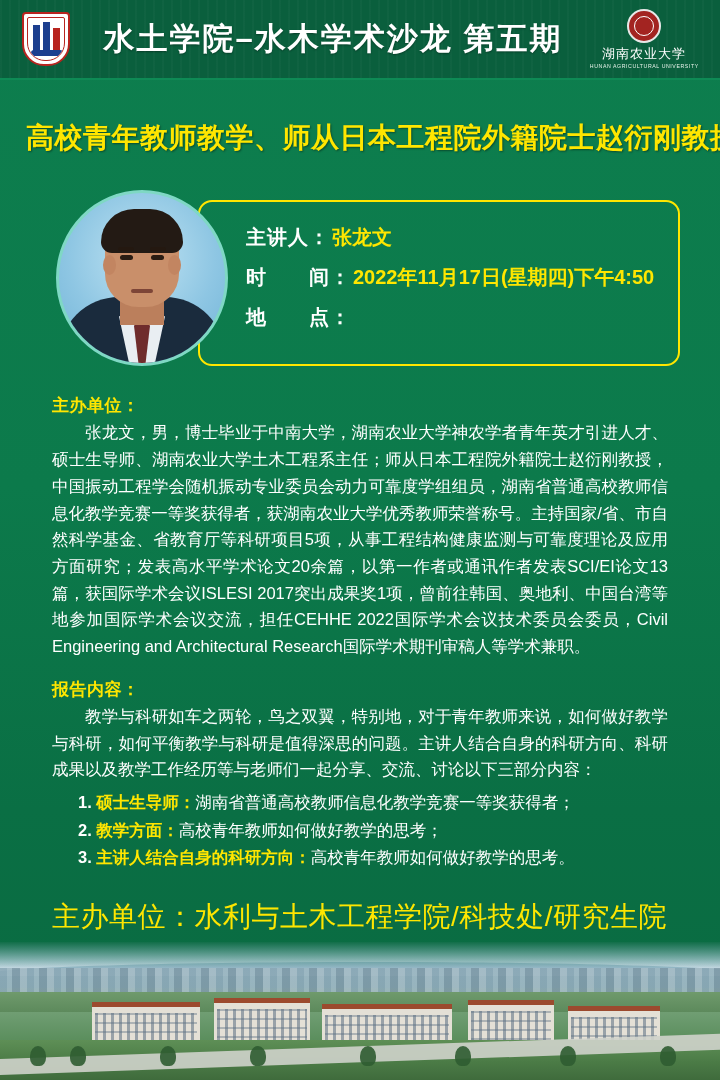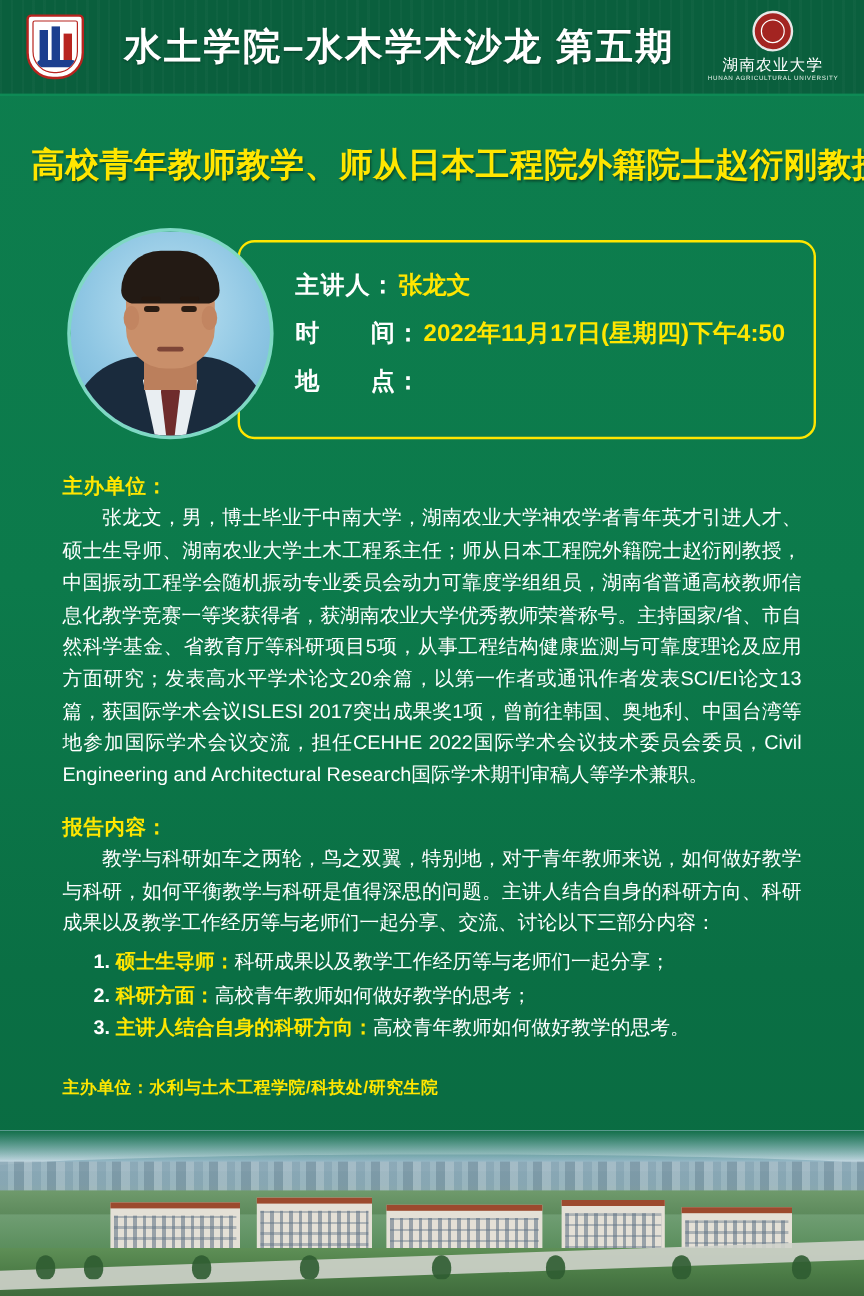--- a/index.html
+++ b/index.html
@@ -320,22 +320,22 @@
   }
   .b-num { font-weight: bold; }
   .b-topic {
     color: #ffe600;
     font-weight: bold;
   }
 
   
   .organizer {
     margin: 26px 52px 0 52px;
-    font-size: 14px;
-    font-weight: bold;
+    font-size: 28px;
+    font-weight: normal;
     color: #ffe600;
     letter-spacing: 0.5px;
     position: relative;
     z-index: 3;
     white-space: nowrap;
   }
 
   
   .footer-photo {
     position: absolute;
@@ -486,25 +486,25 @@
   <div class="body-section">
     <div class="sec-heading">主办单位：</div>
     <p class="para">张龙文，男，博士毕业于中南大学，湖南农业大学神农学者青年英才引进人才、硕士生导师、湖南农业大学土木工程系主任；师从日本工程院外籍院士赵衍刚教授，中国振动工程学会随机振动专业委员会动力可靠度学组组员，湖南省普通高校教师信息化教学竞赛一等奖获得者，获湖南农业大学优秀教师荣誉称号。主持国家/省、市自然科学基金、省教育厅等科研项目5项，从事工程结构健康监测与可靠度理论及应用方面研究；发表高水平学术论文20余篇，以第一作者或通讯作者发表SCI/EI论文13篇，获国际学术会议ISLESI 2017突出成果奖1项，曾前往韩国、奥地利、中国台湾等地参加国际学术会议交流，担任CEHHE 2022国际学术会议技术委员会委员，Civil Engineering and Architectural Research国际学术期刊审稿人等学术兼职。</p>
 
     <div class="sec-heading second">报告内容：</div>
     <p class="para">教学与科研如车之两轮，鸟之双翼，特别地，对于青年教师来说，如何做好教学与科研，如何平衡教学与科研是值得深思的问题。主讲人结合自身的科研方向、科研成果以及教学工作经历等与老师们一起分享、交流、讨论以下三部分内容：</p>
 
     <ul class="bullets">
       <li>
         <span class="b-num">1.</span>
-        <span class="b-topic">硕士生导师：</span><span>科研成果以及教学工作经历等与老师们一起分享；</span>
+        <span class="b-topic">硕士生导师：</span><span>湖南省普通高校教师信息化教学竞赛一等奖获得者；</span>
       </li>
       <li>
         <span class="b-num">2.</span>
-        <span class="b-topic">科研方面：</span><span>高校青年教师如何做好教学的思考；</span>
+        <span class="b-topic">教学方面：</span><span>高校青年教师如何做好教学的思考；</span>
       </li>
       <li>
         <span class="b-num">3.</span>
         <span class="b-topic">主讲人结合自身的科研方向：</span><span>高校青年教师如何做好教学的思考。</span>
       </li>
     </ul>
   </div>
 
   <div class="organizer">主办单位：水利与土木工程学院/科技处/研究生院</div>
 

